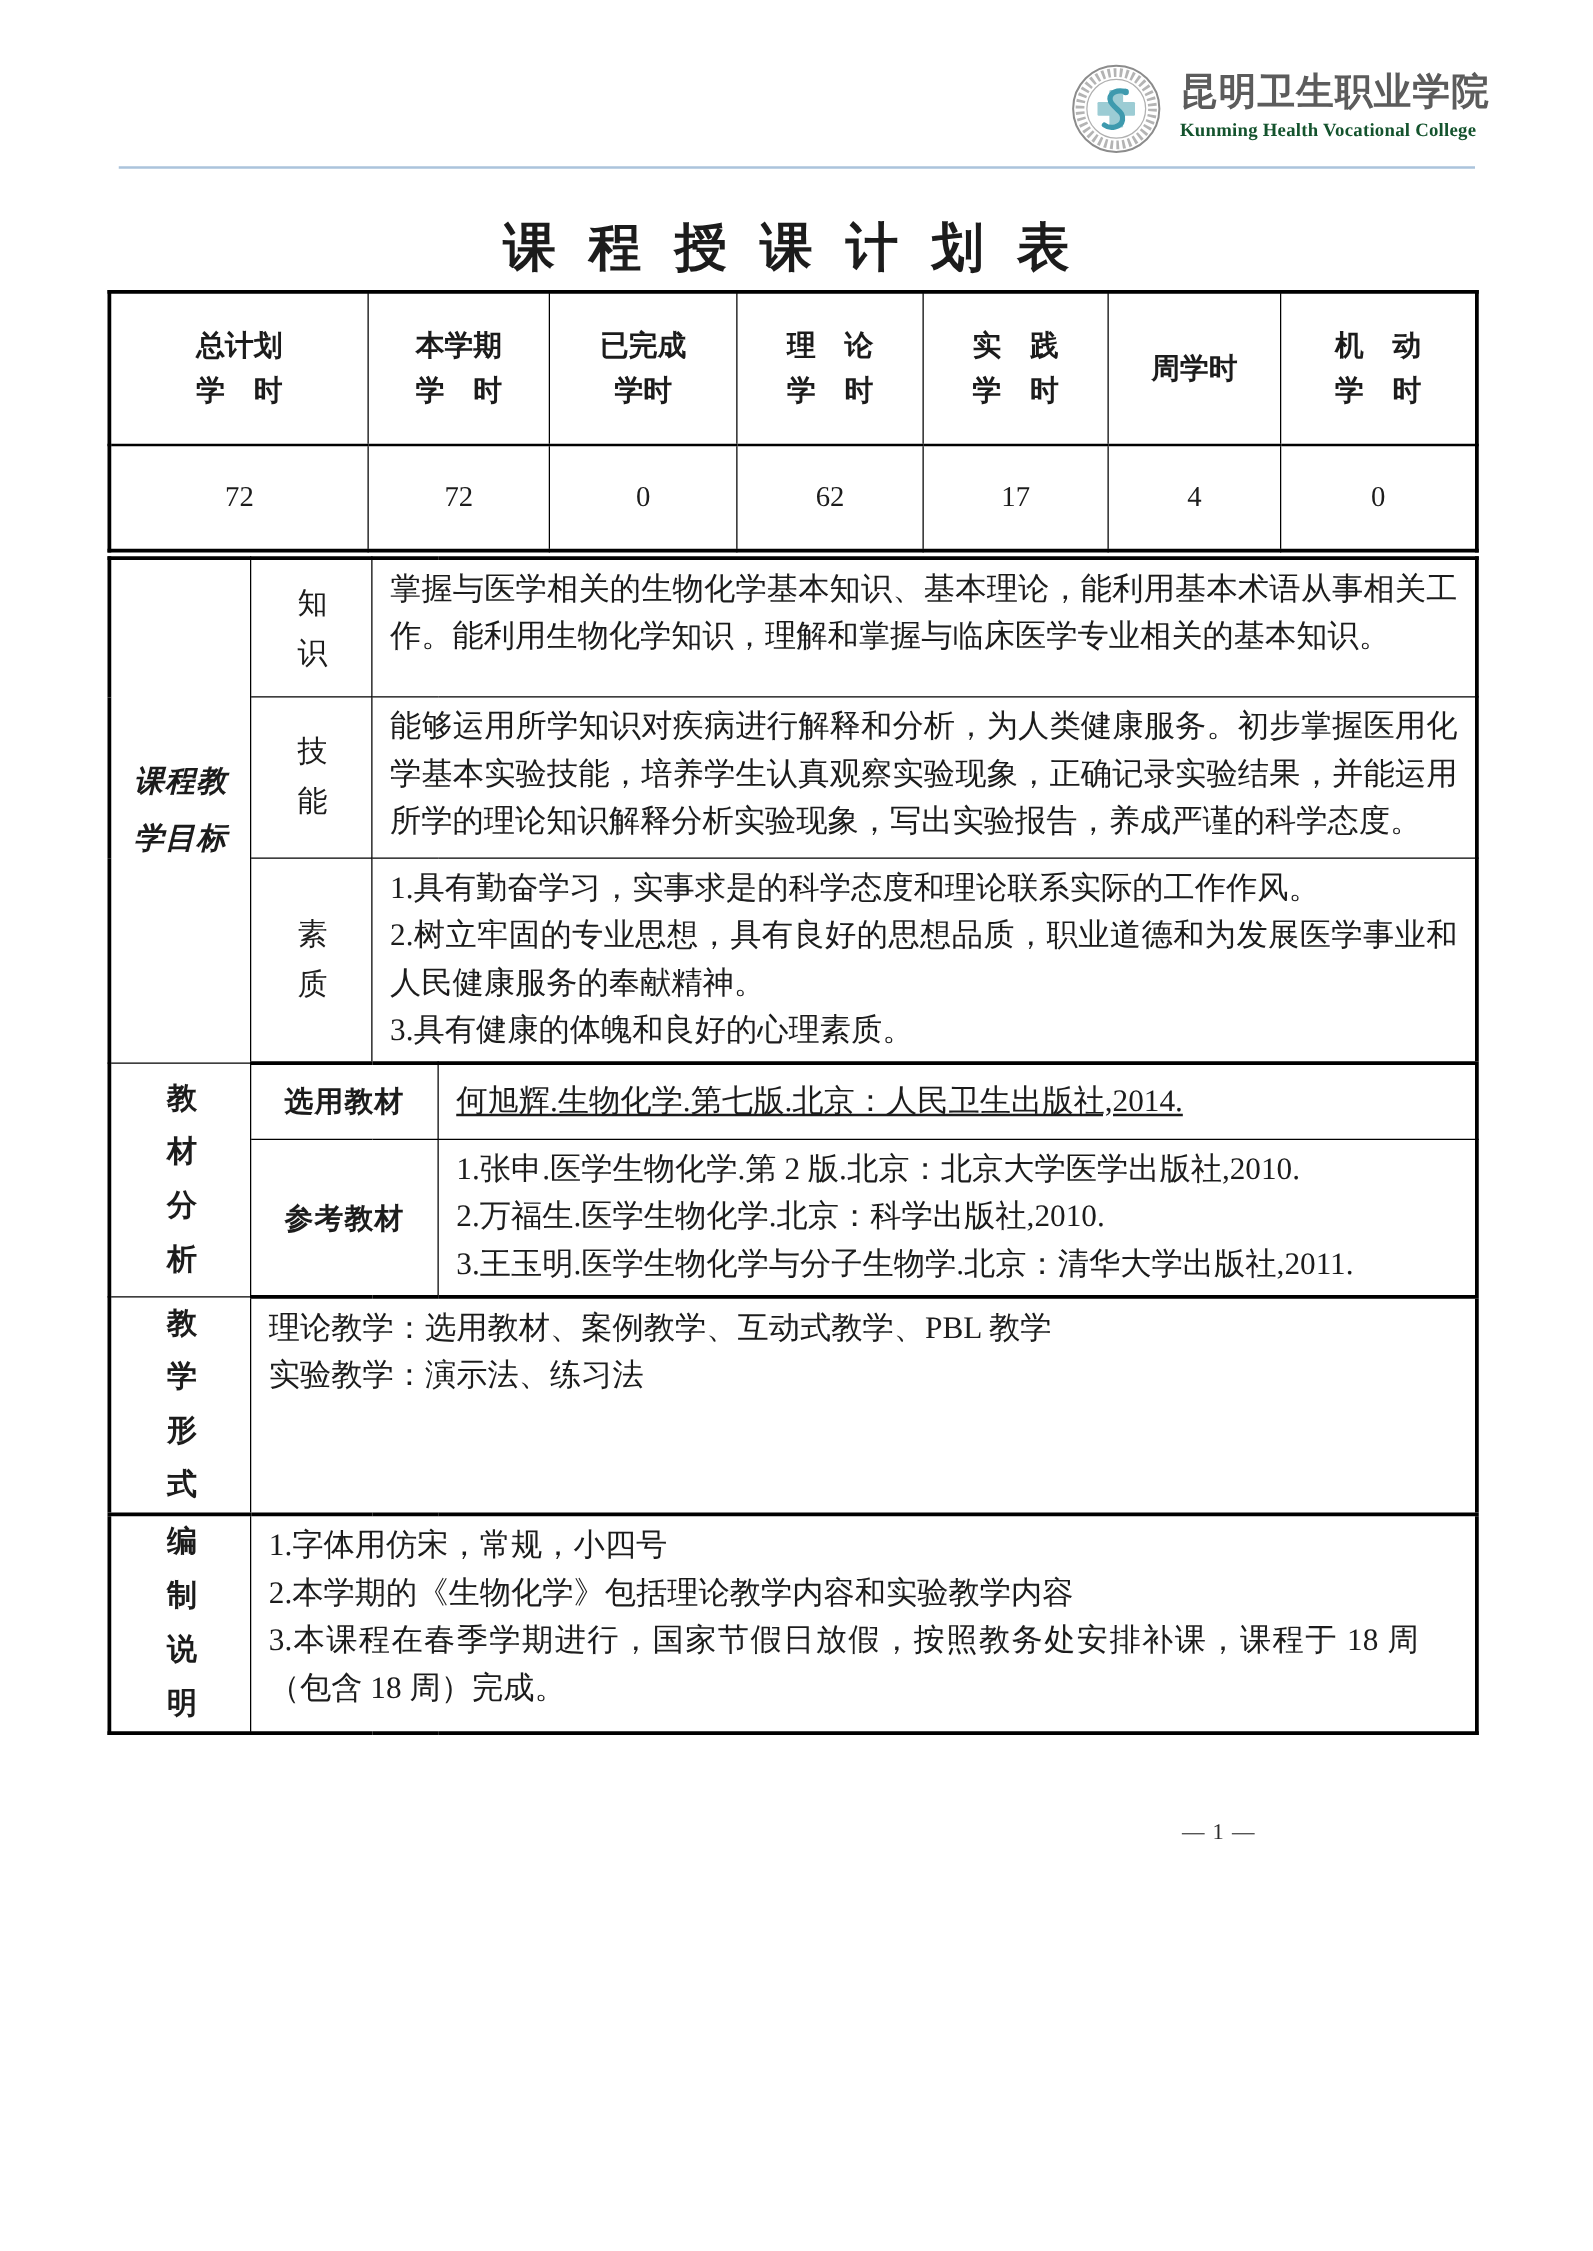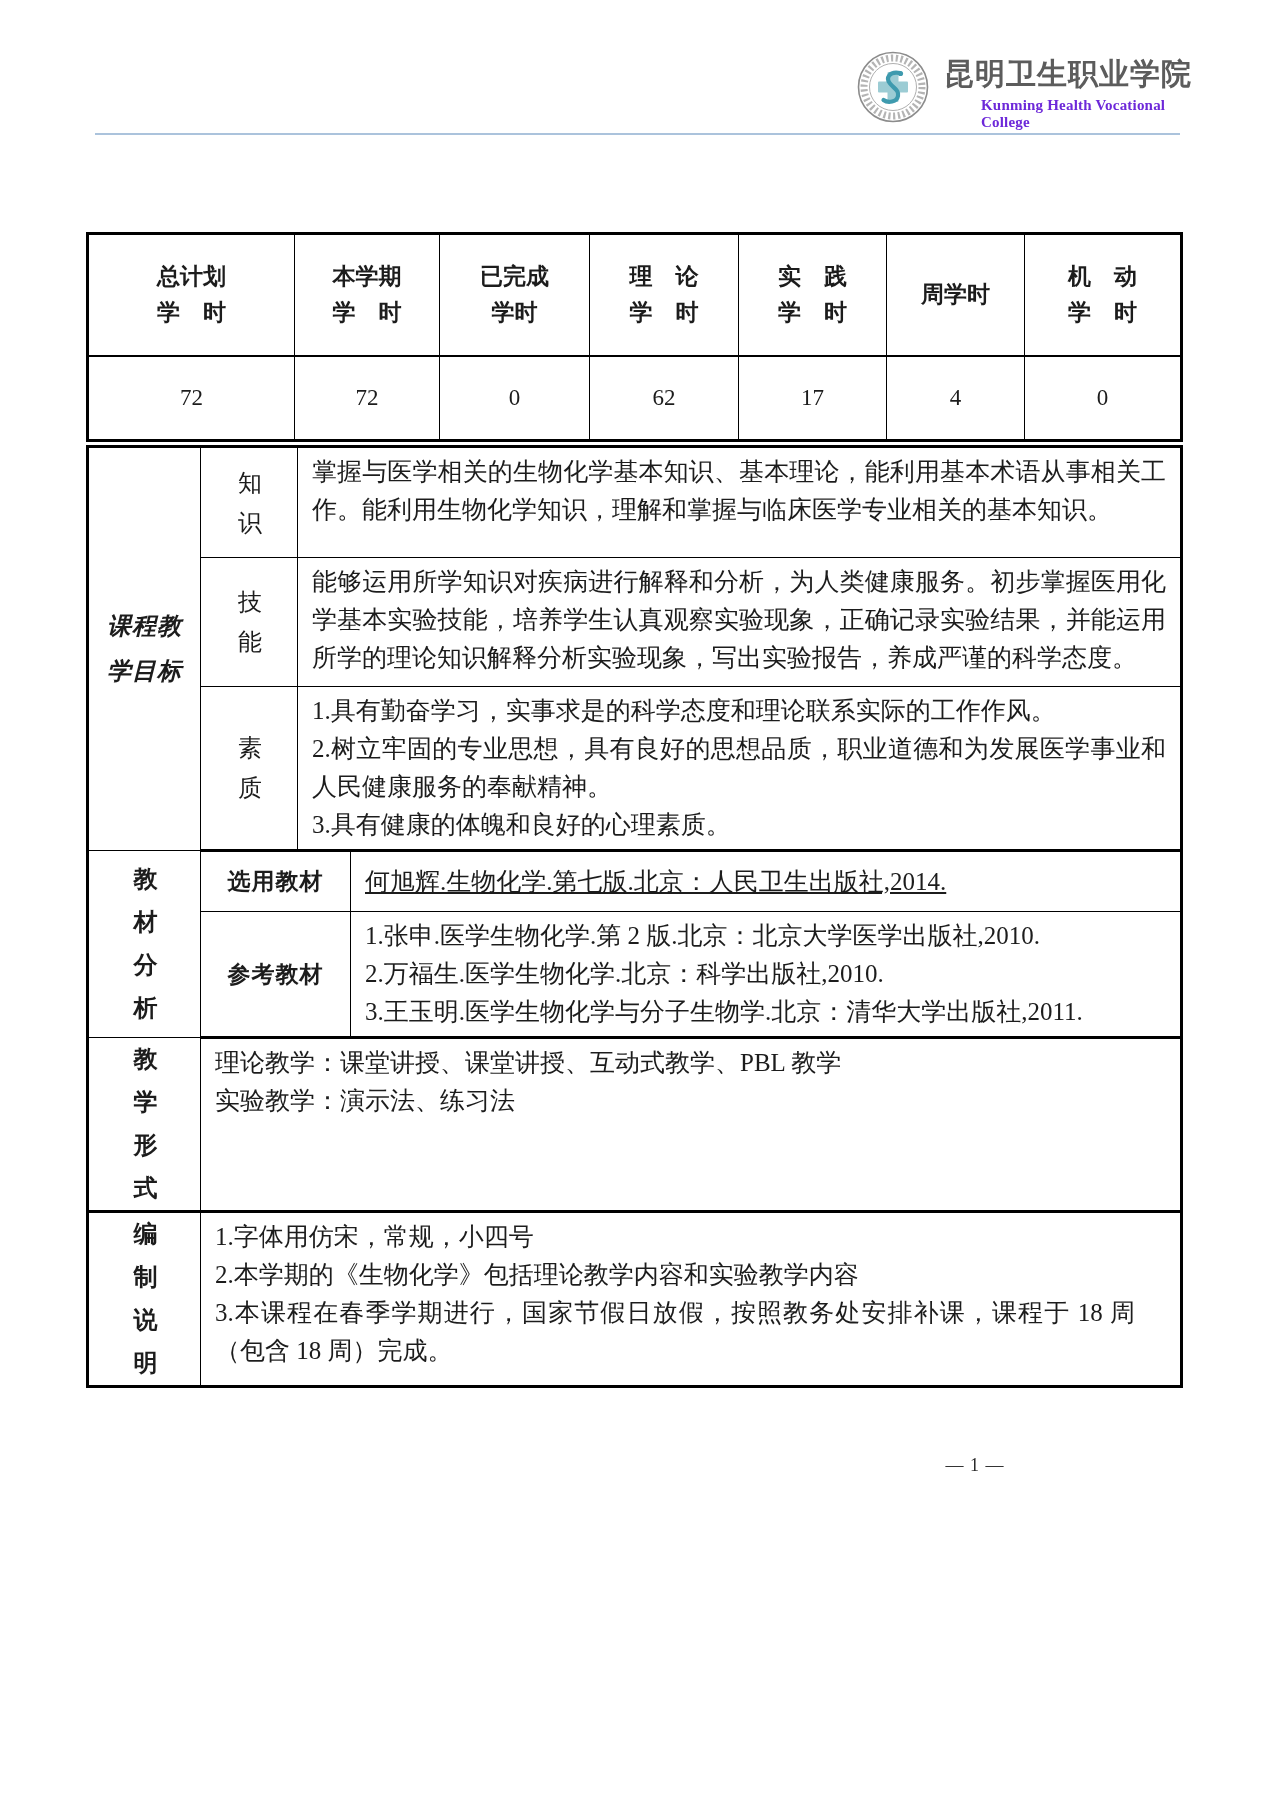--- a/index.html
+++ b/index.html
@@ -5,21 +5,21 @@
   html,body{margin:0;padding:0;background:#e9e9e9;}
   .page{
     position:relative;width:1274px;height:1801px;background:#ffffff;
     font-family:"Liberation Serif","DejaVu Serif",serif;color:#1c1c1c;
     margin:0 auto;overflow:hidden;
   }
   
   .logo{position:absolute;left:856px;top:50px;}
   .college{position:absolute;left:944px;top:57px;width:260px;}
   .college-cn{font-size:30px;font-weight:bold;color:#5c5c5c;letter-spacing:1px;line-height:34px;}
-  .college-en{font-size:15px;font-weight:bold;color:#6d28d9;margin-top:6px;letter-spacing:0.2px;margin-left:37px;}
+  .college-en{font-size:15px;font-weight:bold;color:#14532d;margin-top:6px;letter-spacing:0.2px;}
   .rule{position:absolute;left:95px;top:133px;width:1085px;height:2px;background:#abc3dc;}
   
   .title{
     position:absolute;left:86px;top:170px;width:1094px;text-align:center;
     font-size:42px;font-weight:bold;letter-spacing:8px;white-space:nowrap;
   }
   
   table{border-collapse:collapse;table-layout:fixed;position:absolute;left:86px;}
   table,td{border:1px solid #000;}
   table{border-width:3px;}
@@ -74,20 +74,21 @@
       <path d="M44 23 C33 21 29.5 28 34 33.5 C38.5 39 43 40 42 46 C41 52 32 53.5 27.5 50" fill="none" stroke="#3e9aae" stroke-width="4.2" stroke-linecap="round"></path>
       <circle cx="44.5" cy="23.5" r="2.6" fill="#3e9aae"></circle>
     </svg>
   </div>
   <div class="college">
     <div class="college-cn">昆明卫生职业学院</div>
     <div class="college-en">Kunming Health Vocational College</div>
   </div>
   <div class="rule"></div>
 
+  <div class="title">课 程 授 课 计 划 表</div>
 
   <table class="hours">
     <colgroup>
       <col style="width:207px">
         <col style="width:145px">
         <col style="width:150px">
       <col style="width:149px">
         <col style="width:148px">
         <col style="width:138px">
         <col style="width:157px">
@@ -186,21 +187,21 @@
         <div class="ln">2.万福生.医学生物化学.北京：科学出版社,2010.</div>
         <div class="ln">3.王玉明.医学生物化学与分子生物学.北京：清华大学出版社,2011.</div>
       </td>
     </tr>
 
     <tr class="r-form heavy">
       <td class="lab">
         <span class="wrap1">教学形式</span>
       </td>
       <td class="content" colspan="3">
-        <div class="ln">理论教学：课堂讲授、课堂讲授、互动式教学、PBL 教学</div>
+        <div class="ln">理论教学：选用教材、案例教学、互动式教学、PBL 教学</div>
         <div class="ln">实验教学：演示法、练习法</div>
       </td>
     </tr>
 
     <tr class="r-note">
       <td class="lab">
         <span class="wrap1">编制说明</span>
       </td>
       <td class="content" colspan="3">
         <div class="notes-text">

